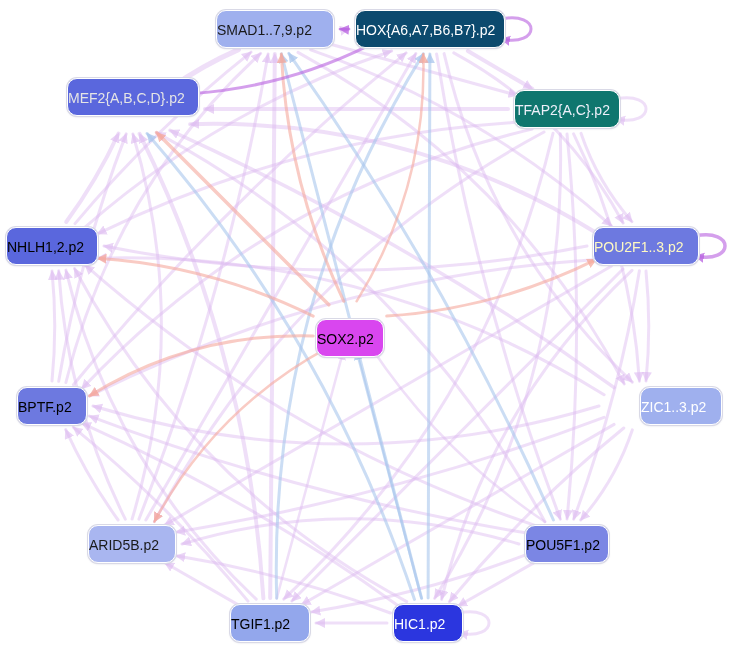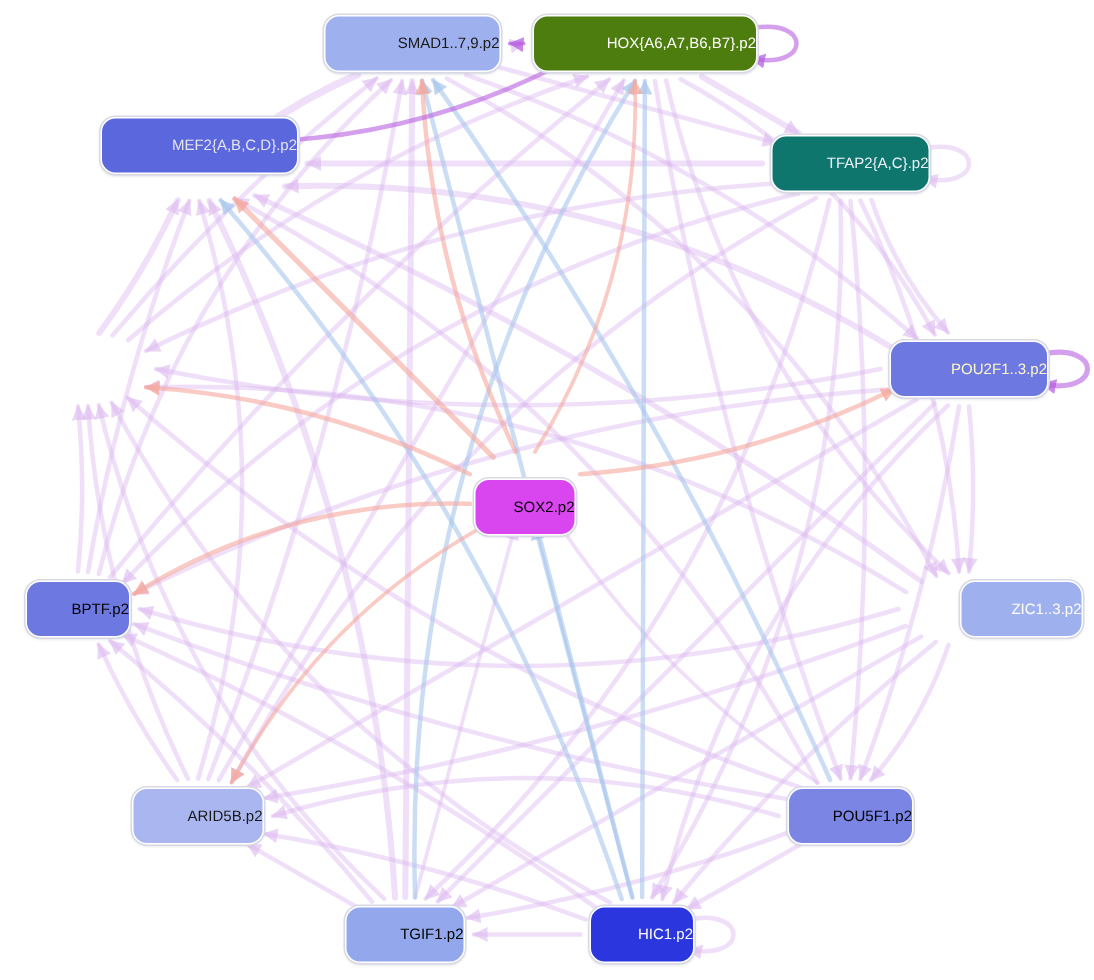--- a/index.html
+++ b/index.html
@@ -8,22 +8,22 @@
     width:729px;height:653px;
     background:#ffffff;
     overflow:hidden;
     font-family:"Liberation Sans", sans-serif;
   }
   #canvas svg{position:absolute;left:0;top:0;}
   .node{
     position:absolute;
     height:38px;
     line-height:38px;
-    text-align:right;
-    font-size:10px;
+    text-align:left;
+    font-size:14px;
     border-radius:10px;
     border:1.5px solid #ffffff;
     box-shadow:0 0 0 1px #d9d9e6, 0 1px 2px rgba(100,100,140,.25);
     box-sizing:border-box;
     white-space:nowrap;
     cursor:pointer;
     user-select:none;
   }
 </style>
 </head>
@@ -122,23 +122,24 @@
       <path d="M 328.8 347.2 Q 215.4 408.3 154.4 521.6" fill="none" stroke="#f5a99c" stroke-opacity="0.6" stroke-width="2.5" stroke-linecap="round" marker-end="url(#arr-salmon)"></path>
       <path d="M 313.2 335.9 Q 192.4 332.3 89.5 395.9" fill="none" stroke="#f5a99c" stroke-opacity="0.6" stroke-width="3" stroke-linecap="round" marker-end="url(#arr-salmon)"></path>
       <path d="M 313.2 316.1 Q 211.1 265.6 97.4 258.2" fill="none" stroke="#f5a99c" stroke-opacity="0.6" stroke-width="3" stroke-linecap="round" marker-end="url(#arr-salmon)"></path>
       <path d="M 328.8 304.8 Q 242.7 218.7 156.6 132.6" fill="none" stroke="#f5a99c" stroke-opacity="0.6" stroke-width="3.5" stroke-linecap="round" marker-end="url(#arr-salmon)"></path>
       <path d="M 349.0 29.0 Q 344.5 29.4 340.0 29.0" fill="none" stroke="#b75fe0" stroke-opacity="0.6" stroke-width="2.5" stroke-linecap="round" marker-end="url(#arr-violet)"></path>
       <path d="M 369.0 45.4 Q 284.3 87.5 189.9 93.7" fill="none" stroke="#b75fe0" stroke-opacity="0.6" stroke-width="3" stroke-linecap="round" marker-end="url(#arr-violet)"></path>
       <path d="M 501 19 C 541 11, 541 47, 501 39" fill="none" stroke="#b75fe0" stroke-opacity="0.6" stroke-width="3" stroke-linecap="round" marker-end="url(#arr-violet)"></path>
       <path d="M 695 236 C 735 228, 735 264, 695 256" fill="none" stroke="#b75fe0" stroke-opacity="0.6" stroke-width="3.5" stroke-linecap="round" marker-end="url(#arr-violet)"></path>
     </svg>
     <div class="node" style="left: 216px; top: 10px; width: 118px; background: rgb(159, 176, 238); color: rgb(26, 26, 26);">SMAD1..7,9.p2</div>
-    <div class="node" style="left: 355px; top: 10px; width: 150px; background: #4d7c0f; color: rgb(255, 255, 255);">HOX{A6,A7,B6,B7}.p2</div>
+    <div class="node" style="left: 355px; top: 10px; width: 150px; background: #0c4a6e; color: rgb(255, 255, 255);">HOX{A6,A7,B6,B7}.p2</div>
     <div class="node" style="left: 67px; top: 78px; width: 132px; background: rgb(90, 103, 221); color: #e5e5e5;">MEF2{A,B,C,D}.p2</div>
     <div class="node" style="left: 514px; top: 90px; width: 106px; background: #0f766e; color: rgb(238, 240, 250);">TFAP2{A,C}.p2</div>
+    <div class="node" style="left: 6px; top: 227px; width: 92px; background: rgb(90, 103, 221); color: rgb(0, 0, 0);">NHLH1,2.p2</div>
     <div class="node" style="left: 593px; top: 227px; width: 106px; background: rgb(109, 121, 224); color: #fef9c3;">POU2F1..3.p2</div>
     <div class="node" style="left: 316px; top: 319px; width: 68px; background: #d946ef; color: rgb(0, 0, 0);">SOX2.p2</div>
     <div class="node" style="left: 17px; top: 387px; width: 70px; background: rgb(109, 121, 224); color: rgb(0, 0, 0);">BPTF.p2</div>
     <div class="node" style="left: 640px; top: 387px; width: 82px; background: rgb(159, 176, 238); color: rgb(255, 255, 255);">ZIC1..3.p2</div>
     <div class="node" style="left: 88px; top: 525px; width: 88px; background: rgb(169, 182, 240); color: rgb(26, 26, 26);">ARID5B.p2</div>
     <div class="node" style="left: 525px; top: 525px; width: 84px; background: rgb(123, 134, 228); color: rgb(0, 0, 0);">POU5F1.p2</div>
     <div class="node" style="left: 230px; top: 604px; width: 80px; background: rgb(147, 167, 236); color: rgb(0, 0, 0);">TGIF1.p2</div>
     <div class="node" style="left: 393px; top: 604px; width: 70px; background: rgb(43, 54, 223); color: rgb(255, 255, 255);">HIC1.p2</div>
   </div>
 

